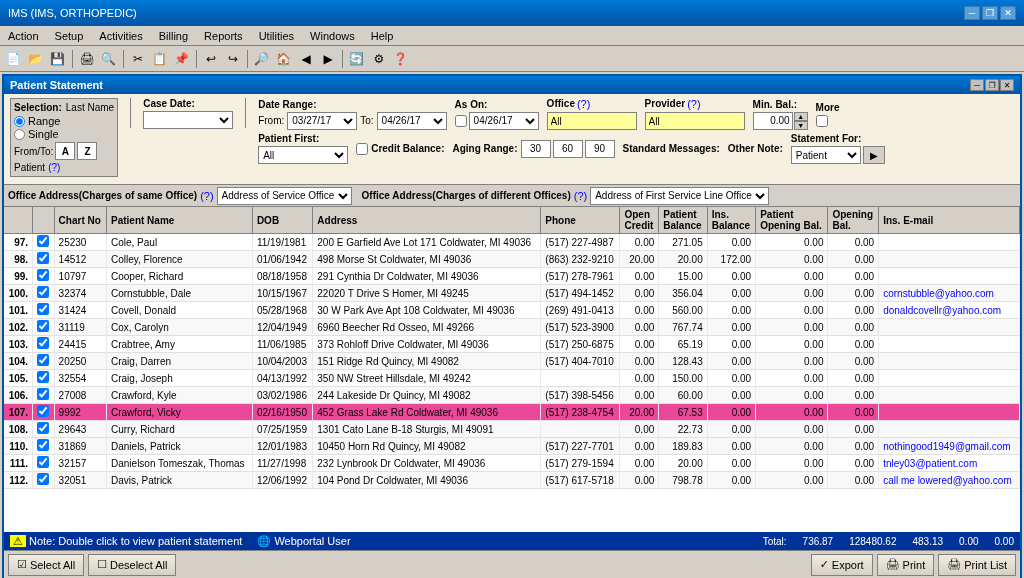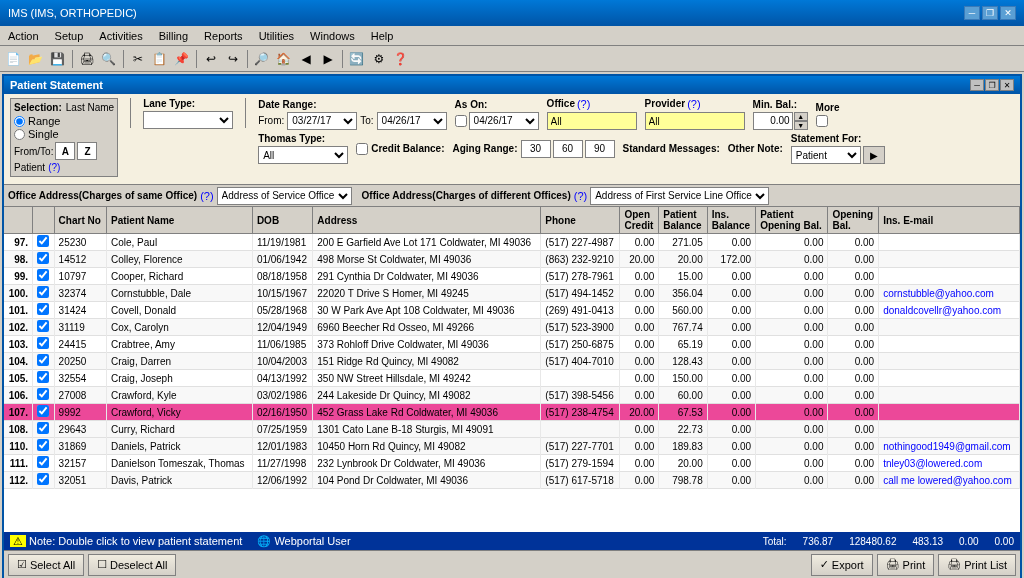--- a/index.html
+++ b/index.html
@@ -364,21 +364,21 @@
           </div>
           <div style="display:flex;align-items:center;gap:3px;">
             <span class="filter-sublabel">Patient</span>
             <span class="filter-sublabel" style="color:blue;cursor:pointer;">(?)</span>
           </div>
         </div>
 
         <div class="divider-v"></div>
 
         <div class="filter-group">
-          <span class="filter-label">Lane Type:</span>
+          <span class="filter-label">Case Date:</span>
           <select class="filter-select" style="width:90px;">
             <option></option>
           </select>
         </div>
 
         <div class="divider-v"></div>
 
         <div style="display:flex; flex-direction:column; gap:3px;">
           <div style="display:flex; gap:8px; align-items:center;">
             <div class="filter-group">
@@ -428,21 +428,21 @@
               </div>
             </div>
             <div class="filter-group">
               <span class="filter-label">More</span>
               <input type="checkbox" style="">
             </div>
           </div>
 
           <div style="display:flex; gap:8px; align-items:center;">
             <div class="filter-group">
-              <span class="filter-label">Thomas Type:</span>
+              <span class="filter-label">Patient First:</span>
               <select class="filter-select" style="width:90px;">
                 <option>All</option>
               </select>
             </div>
             <div class="filter-group">
               <div style="display:flex;align-items:center;gap:3px;">
                 <input type="checkbox" style="">
                 <span class="filter-label">Credit Balance:</span>
               </div>
             </div>
@@ -716,21 +716,21 @@
       <td>32157</td>
       <td>Danielson Tomeszak, Thomas</td>
       <td>11/27/1998</td>
       <td>232 Lynbrook Dr Coldwater, MI 49036</td>
       <td>(517) 279-1594</td>
       <td style="text-align:right;">0.00</td>
       <td style="text-align:right;">20.00</td>
       <td style="text-align:right;">0.00</td>
       <td style="text-align:right;">0.00</td>
       <td style="text-align:right;">0.00</td>
-      <td style="color:blue;">tnley03@lowered.com</td>
+      <td style="color:blue;">tnley03@patient.com</td>
     </tr>
             <tr style="background: rgb(248, 248, 248);">
       <td class="row-num" style="text-align:right;">112.</td>
       <td class="checkbox-cell"><input type="checkbox" checked="" style=""></td>
       <td>32051</td>
       <td>Davis, Patrick</td>
       <td>12/06/1992</td>
       <td>104 Pond Dr Coldwater, MI 49036</td>
       <td>(517) 617-5718</td>
       <td style="text-align:right;">0.00</td>

